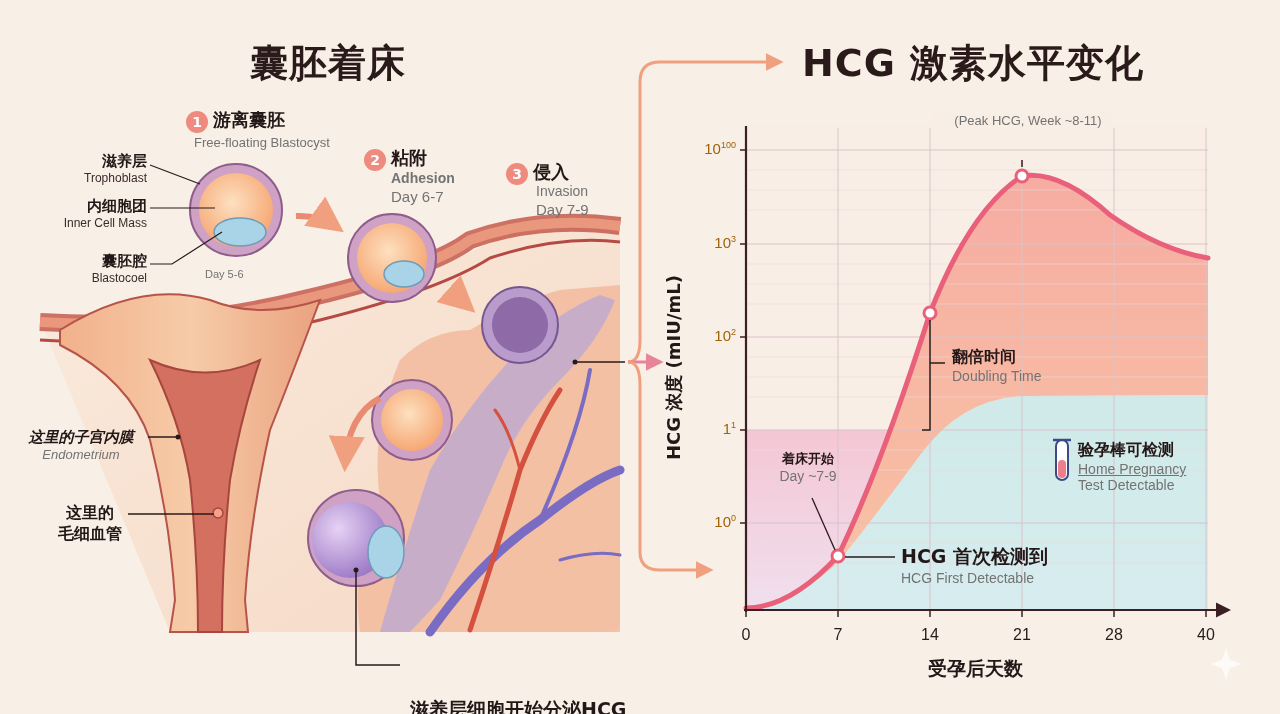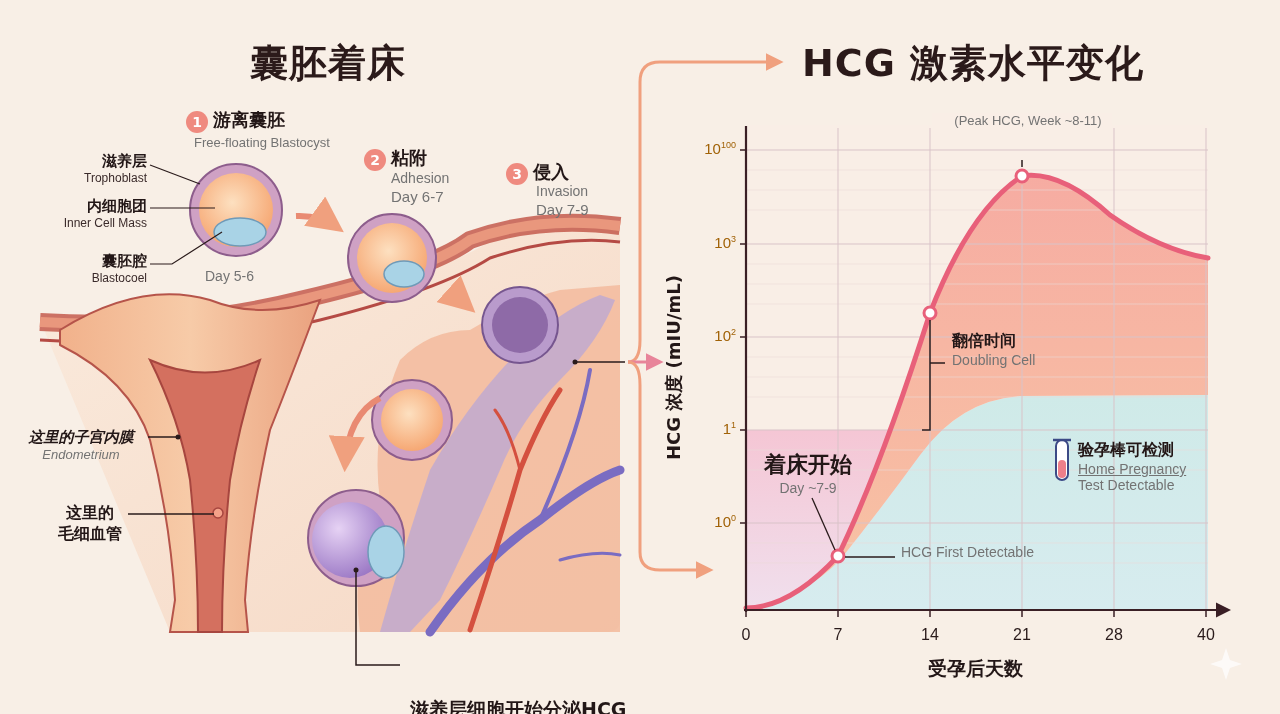--- a/index.html
+++ b/index.html
@@ -226,26 +226,26 @@
 
   <path d="M1226,648 L1230,660 L1242,664 L1230,668 L1226,680 L1222,668 L1210,664 L1222,660 Z" fill="#ffffff" opacity="0.7"></path>
 </svg>
 
 <div class="abs title" style="left:250px; top:38px;">囊胚着床</div>
 
 <div class="abs" style="left:186px; top:108px;">
   <span class="step-num">1</span><span class="step-title">游离囊胚</span>
 </div>
 <div class="abs lbl-en" style="left:194px; top:135px;">Free-floating Blastocyst</div>
-<div class="abs lbl-en" style="left:205px; top:268px; font-size:14px;">Day 5-6</div>
+<div class="abs lbl-en" style="left:205px; top:268px; font-size:11px;">Day 5-6</div>
 
 <div class="abs" style="left:364px; top:146px;">
   <span class="step-num">2</span><span class="step-title">粘附</span>
 </div>
-<div class="abs lbl-en" style="left:391px; top:170px; font-size:14px;">Adhesion</div>
+<div class="abs lbl-en" style="left:391px; top:170px; font-size:14px;font-weight:bold;">Adhesion</div>
 <div class="abs lbl-en" style="left:391px; top:188px; font-size:15px;">Day 6-7</div>
 
 <div class="abs" style="left:506px; top:160px;">
   <span class="step-num">3</span><span class="step-title">侵入</span>
 </div>
 <div class="abs lbl-en" style="left:536px; top:183px; font-size:14px;">Invasion</div>
 <div class="abs lbl-en" style="left:536px; top:201px; font-size:15px;">Day 7-9</div>
 
 <div class="abs" style="right:1133px; top:152px; text-align:right;">
   <div class="lbl-cn">滋养层</div>
@@ -286,28 +286,29 @@
 <div class="abs tick-x" style="left:910px; top:626px;">14</div>
 <div class="abs tick-x" style="left:1002px; top:626px;">21</div>
 <div class="abs tick-x" style="left:1094px; top:626px;">28</div>
 <div class="abs tick-x" style="left:1186px; top:626px;">40</div>
 
 <div class="abs axis-title" style="left:928px; top:656px;">受孕后天数</div>
 
 <div class="abs" style="left:932px; top:113px; width:180px; text-align:center; background:#f9eee6;">
   <div class="lbl-en" style="font-size:13px;margin-left:12px;">(Peak HCG, Week ~8-11)</div>
 </div>
-<div class="abs" style="left:952px; top:331px;">
+<div class="abs" style="left:952px; top:347px;">
   <div class="lbl-cn" style="font-size:16px;">翻倍时间</div>
-  <div class="lbl-en" style="font-size:14px;">Doubling Cell</div>
+  <div class="lbl-en" style="font-size:14px;">Doubling Time</div>
 </div>
 <div class="abs" style="left:758px; top:450px; text-align:center; width:100px;">
-  <div class="lbl-cn" style="font-size:22px;">着床开始</div>
+  <div class="lbl-cn" style="font-size:13px;">着床开始</div>
   <div class="lbl-en" style="font-size:14px;">Day ~7-9</div>
 </div>
 <div class="abs" style="left:901px; top:544px;">
+  <div class="lbl-cn" style="font-size:19px;">HCG 首次检测到</div>
   <div class="lbl-en" style="font-size:14px;">HCG First Detectable</div>
 </div>
 <div class="abs" style="left:1078px; top:440px;">
   <div class="lbl-cn" style="font-size:16px;">验孕棒可检测</div>
   <div class="lbl-en" style="font-size:14px;text-decoration:underline;">Home Pregnancy</div>
   <div class="lbl-en" style="font-size:14px;">Test Detectable</div>
 </div>
 
 </body></html>

